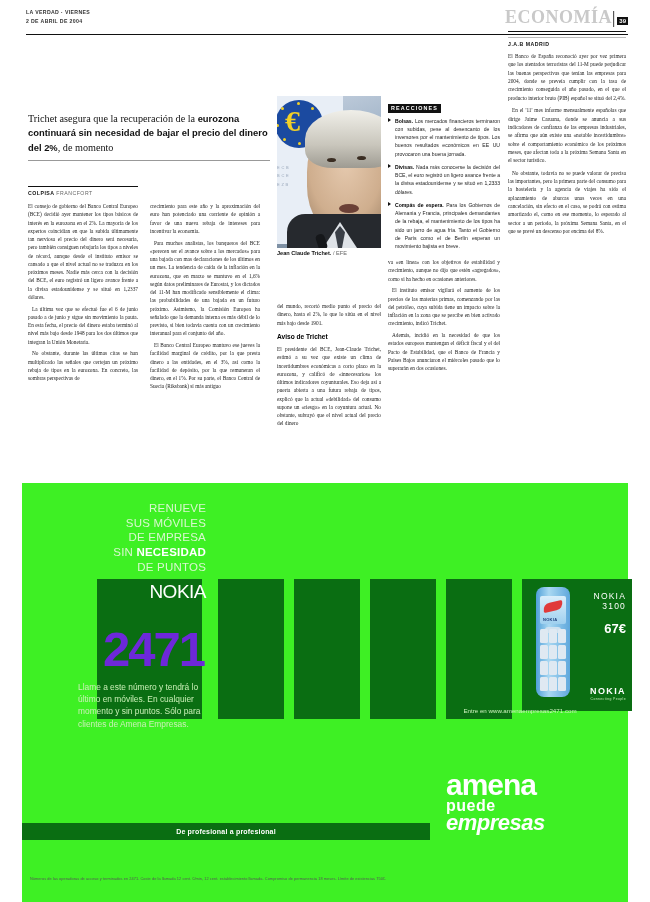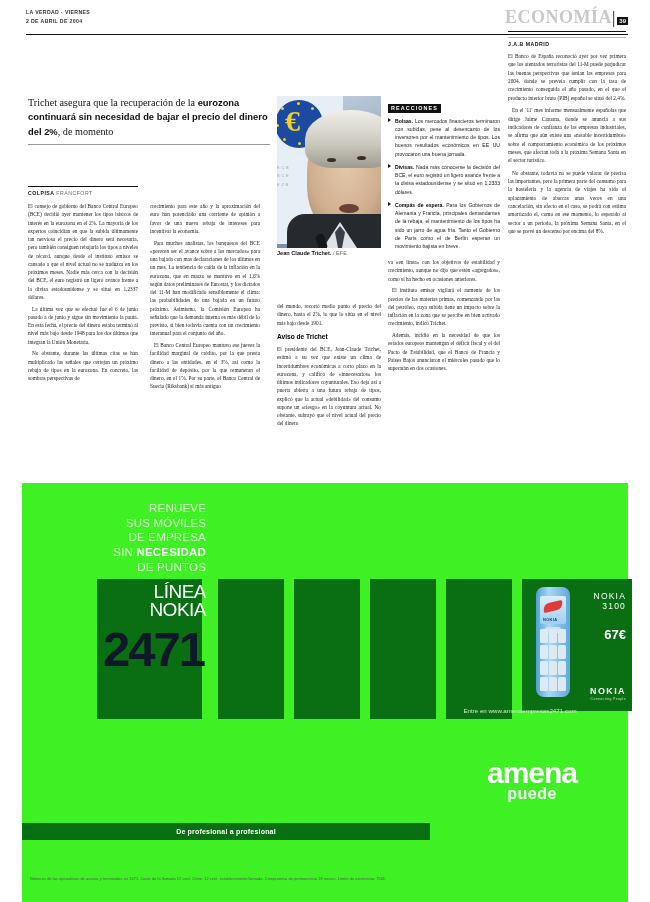--- a/index.html
+++ b/index.html
@@ -48,21 +48,21 @@
   
   .headline {
     position: absolute; left: 28px; top: 44px; width: 350px;
     font-family: "Liberation Sans", sans-serif;
     font-size: 33px; font-weight: bold; letter-spacing: -1.1px;
     color: #000; line-height: 1;
   }
   .sub-wrap { position: absolute; left: 28px; top: 96px; width: 242px; }
   .subhead {
     font-family: "Liberation Serif", serif;
-    font-size: 10.2px; line-height: 1.42; color: #111;
+    font-size: 10.2px; line-height: 1.42; color: #111; margin-top: 16px;
   }
   .subhead b { font-family: "Liberation Sans", sans-serif; font-size: 9.4px; font-weight: bold; }
   .sub-rule { height: 1px; background: #999; margin: 5px 0 5px 0; }
 
   
   .photo {
     position: absolute; left: 277px; top: 96px; width: 104px; height: 152px;
     overflow: hidden; background: #8fa5bb;
   }
   .photo .bg {
@@ -228,21 +228,21 @@
   .ad-kicker b { color: #ffffff; font-weight: bold; }
   .ad-linea {
     position: absolute; left: 34px; top: 100px; width: 150px;
     font-family: "Liberation Sans", sans-serif;
     font-size: 19px; font-weight: normal; color: #fff;
     line-height: .95; text-align: right; letter-spacing: -.5px;
   }
   .ad-number {
     position: absolute; left: 34px; top: 144px; width: 148px;
     font-family: "Liberation Sans", sans-serif;
-    font-size: 49px; font-weight: bold; color: #0f172a;
+    font-size: 49px; font-weight: bold; color: #6d28d9;
     line-height: .9; text-align: right; letter-spacing: -2px;
   }
   .ad-claim {
     position: absolute; left: 56px; top: 198px; width: 128px;
     font-family: "Liberation Sans", sans-serif;
     font-size: 8.4px; line-height: 1.45; color: #c9efb6;
   }
   .ad-url {
     position: absolute; left: 398px; top: 224px; width: 200px;
     font-family: "Liberation Sans", sans-serif;
@@ -282,21 +282,21 @@
   .phone-nav {
     position: absolute; left: 9px; top: 40px; width: 16px; height: 6px;
     background: #cfe2f0; border-radius: 4px;
   }
   .phone-info {
     position: absolute; right: 6px; top: 12px; width: 52px; text-align: right;
     font-family: "Liberation Sans", sans-serif; color: #fff;
   }
   .phone-info .brand { font-size: 8.5px; letter-spacing: 1.2px; }
   .phone-info .model { font-size: 8.5px; letter-spacing: 1.2px; }
-  .phone-info .price { font-size: 13px; font-weight: bold; margin-top: 16px; }
+  .phone-info .price { font-size: 13px; font-weight: bold; margin-top: 10px; }
   .phone-logo {
     position: absolute; right: 6px; bottom: 10px; text-align: right;
   }
   .phone-logo .nokia {
     font-family: "Liberation Sans", sans-serif;
     font-size: 9px; font-weight: bold; color: #fff; letter-spacing: 1.4px;
   }
   .phone-logo .slogan {
     font-family: "Liberation Sans", sans-serif;
     font-size: 3.4px; color: #bfe8b2; letter-spacing: .4px; margin-top: 1px;
@@ -306,21 +306,21 @@
   .ad-bar {
     position: absolute; left: 0; top: 340px; width: 408px; height: 17px;
     background: #0a6e12;
     display: flex; align-items: center; justify-content: center;
   }
   .ad-bar span {
     font-family: "Liberation Sans", sans-serif;
     font-size: 7px; font-weight: bold; color: #fff; letter-spacing: .2px;
   }
   .amena-logo {
-    position: absolute; right: 10px; top: 276px; width: 172px; text-align: center;
+    position: absolute; right: 10px; top: 288px; width: 172px; text-align: left;
   }
   .amena-logo .amena {
     font-family: "Liberation Sans", sans-serif;
     font-size: 30px; font-weight: bold; color: #fff;
     line-height: .92; letter-spacing: -1px;
   }
   .amena-logo .auna {
     font-family: "Liberation Sans", sans-serif;
     font-size: 16px; font-weight: bold; color: #fff;
     line-height: .95; letter-spacing: .5px; margin-top: -1px;
@@ -458,26 +458,26 @@
 
     <div class="ad-kicker">
       <div>RENUEVE</div>
       <div>SUS MÓVILES</div>
       <div>DE EMPRESA</div>
       <div><span>SIN </span><b>NECESIDAD</b></div>
       <div>DE PUNTOS</div>
     </div>
 
     <div class="ad-linea">
-      <div>LÍNEA</div>
       <div>NOKIA</div>
     </div>
 
     <div class="ad-number">2471</div>
 
+    <div class="ad-claim">Llame a este número y tendrá lo último en móviles. En cualquier momento y sin puntos. Sólo para clientes de Amena Empresas.</div>
 
     <div class="phone-block">
       <div class="phone-body">
         <div class="phone-screen">
           <div class="swoosh"></div>
           <div class="nk">NOKIA</div>
         </div>
         <div class="phone-nav"></div>
         <div class="phone-keys">
           <i></i>
@@ -507,18 +507,19 @@
 
     <div class="ad-url">Entre en www.amenaempresas2471.com</div>
 
     <div class="ad-bar">
       <span>De profesional a profesional</span>
     </div>
 
     <div class="amena-logo">
       <div class="amena">amena</div>
       <div class="auna">puede</div>
+      <div class="empresas">empresas</div>
     </div>
   </div>
 
   <div class="legal">Números de las operadoras de acceso y terminados en 2471. Coste de la llamada 12 cent. €/min, 12 cent. establecimiento llamada. Compromiso de permanencia 18 meses. Límite de existencias 750€.</div>
 
 </div>
 
 </body></html>

